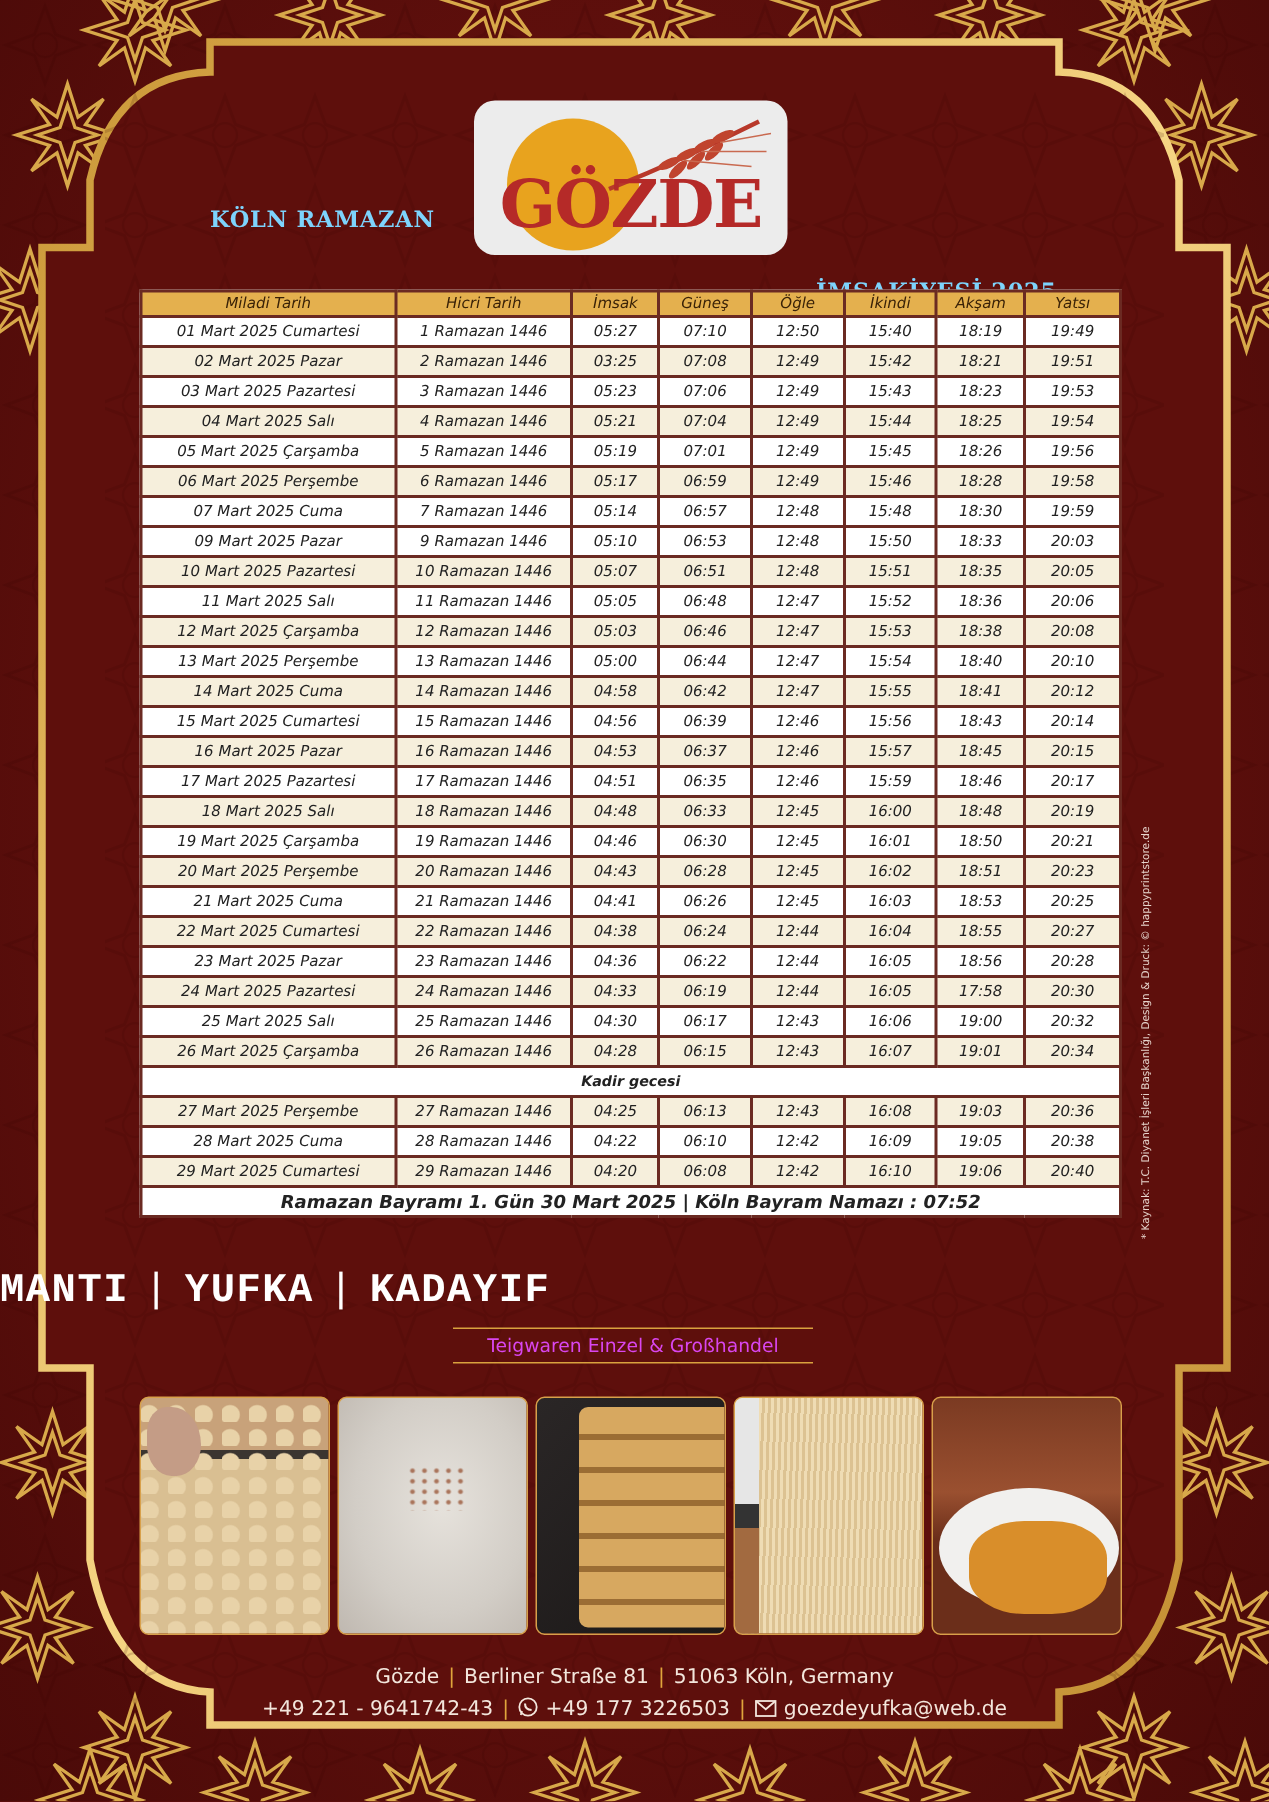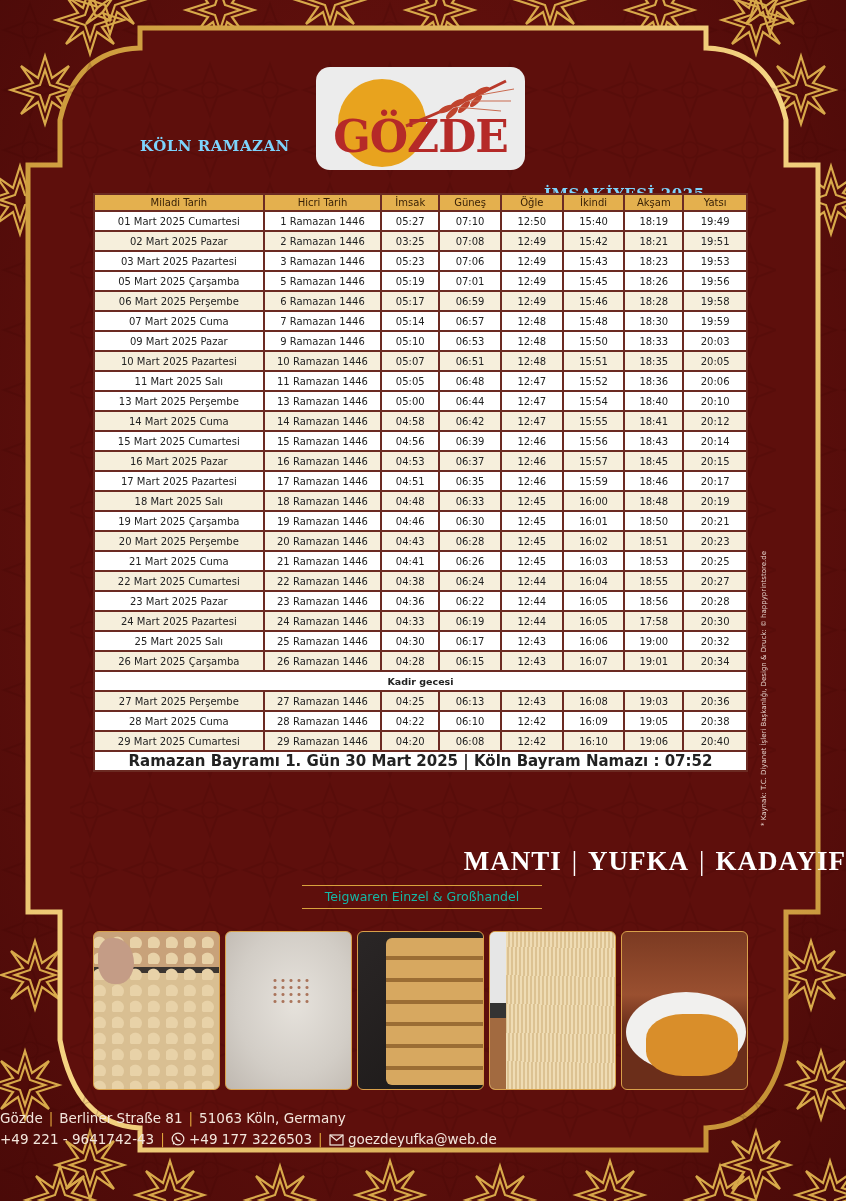--- a/index.html
+++ b/index.html
@@ -41,59 +41,60 @@
     position: absolute; left: 0; right: 0; top: 44px; text-align: center;
     font-family: "DejaVu Serif", serif; font-size: 44px; font-weight: bold;
     color: #b52a28; letter-spacing: -1px;
   }
   .logo-wheat { position: absolute; left: 80px; top: 4px; }
 
   table.schedule {
     position: absolute; left: 93px; top: 193px; width: 655px;
     border-collapse: collapse; font-size: 10px; color: #222;
     background: #ffffff;
+    font-style: italic;
   }
   table.schedule th {
     background: #e4b04e; color: #3a2207; font-weight: normal;
     height: 17px; border: 2px solid #6b2a22; font-size: 10px;
   }
   table.schedule td {
     height: 20px; text-align: center; border: 2px solid #6b2a22;
     white-space: nowrap;
   }
   table.schedule tr.odd td { background: #ffffff; }
   table.schedule tr.even td { background: #f6efdc; }
   table.schedule td.note {
     background: #fff !important; font-weight: bold; font-size: 9.5px;
   }
   table.schedule td.footer-note {
-    background: #fff !important; font-weight: bold; font-size: 15px; height: 20px;
+    background: #fff !important; font-weight: bold; font-size: 12px; height: 20px;
   }
   .source-note {
     position: absolute; left: 760px; top: 826px;
     transform: rotate(-90deg); transform-origin: 0 0;
     font-size: 7px; color: #e6d4cc; white-space: nowrap;
   }
   .products {
-    position: absolute; left: 0; right: 0; top: 846px; text-align: right;
-    font-family: Liberation Serif, serif; font-weight: bold;
+    position: absolute; left: 0; right: 0; top: 846px; text-align: left;
+    font-family: Liberation Mono, monospace; font-weight: bold;
     font-size: 27px; color: #ffffff; letter-spacing: 1px;
   }
   .products .sep { color: #ffffff; font-weight: normal; margin: 0 10px; }
   .tagline {
     position: absolute; left: 302px; width: 240px; top: 885px;
     border-top: 1px solid #d9a23e; border-bottom: 1px solid #d9a23e;
-    text-align: center; color: #14b8a6; font-size: 12.5px; padding: 3px 0 4px;
+    text-align: center; color: #d946ef; font-size: 12.5px; padding: 3px 0 4px;
   }
   .photo {
     position: absolute; top: 931px; width: 127px; height: 159px;
     border: 1.5px solid #d8a04a; border-radius: 6px; overflow: hidden;
   }
   .contact {
-    position: absolute; left: 0; right: 0; text-align: left;
+    position: absolute; left: 0; right: 0; text-align: center;
     color: #f3e6dc; font-size: 13.5px;
   }
   .contact .pipe { color: #e0a53c; margin: 0 6px; }
   .icon-inline { display: inline-block; vertical-align: -2px; }
 </style>
 </head>
 <body>
 
 <div class="bg"></div>
 
@@ -240,20 +241,30 @@
       <tr class="odd">
         <td>03 Mart 2025 Pazartesi</td>
         <td>3 Ramazan 1446</td>
         <td>05:23</td>
         <td>07:06</td>
         <td>12:49</td>
         <td>15:43</td>
         <td>18:23</td>
         <td>19:53</td>
       </tr>
+      <tr class="even">
+        <td>04 Mart 2025 Salı</td>
+        <td>4 Ramazan 1446</td>
+        <td>05:21</td>
+        <td>07:04</td>
+        <td>12:49</td>
+        <td>15:44</td>
+        <td>18:25</td>
+        <td>19:54</td>
+      </tr>
       <tr class="odd">
         <td>05 Mart 2025 Çarşamba</td>
         <td>5 Ramazan 1446</td>
         <td>05:19</td>
         <td>07:01</td>
         <td>12:49</td>
         <td>15:45</td>
         <td>18:26</td>
         <td>19:56</td>
       </tr>
@@ -299,20 +310,30 @@
       </tr>
       <tr class="odd">
         <td>11 Mart 2025 Salı</td>
         <td>11 Ramazan 1446</td>
         <td>05:05</td>
         <td>06:48</td>
         <td>12:47</td>
         <td>15:52</td>
         <td>18:36</td>
         <td>20:06</td>
+      </tr>
+      <tr class="even">
+        <td>12 Mart 2025 Çarşamba</td>
+        <td>12 Ramazan 1446</td>
+        <td>05:03</td>
+        <td>06:46</td>
+        <td>12:47</td>
+        <td>15:53</td>
+        <td>18:38</td>
+        <td>20:08</td>
       </tr>
       <tr class="odd">
         <td>13 Mart 2025 Perşembe</td>
         <td>13 Ramazan 1446</td>
         <td>05:00</td>
         <td>06:44</td>
         <td>12:47</td>
         <td>15:54</td>
         <td>18:40</td>
         <td>20:10</td>

